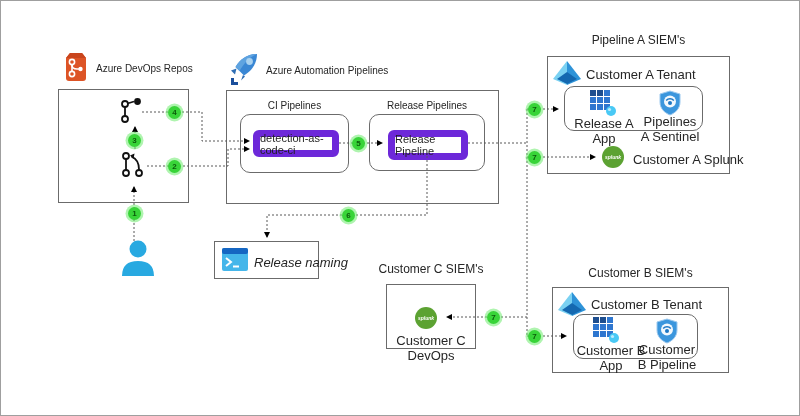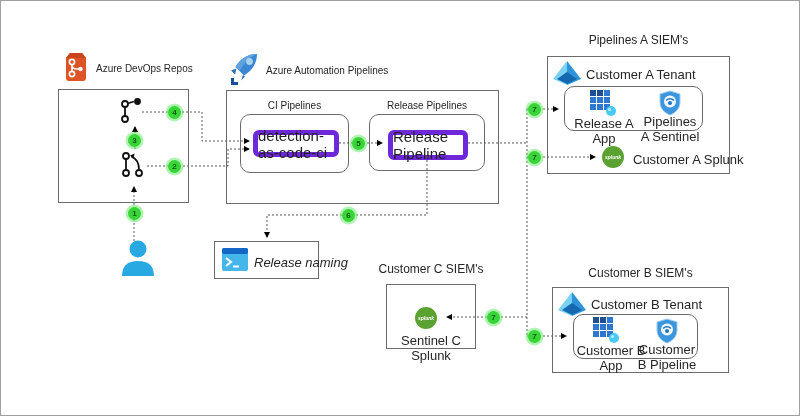--- a/index.html
+++ b/index.html
@@ -1,21 +1,21 @@
 <!DOCTYPE html>
 <html><head>
 <meta charset="utf-8">
 <style>
   html,body{margin:0;padding:0;background:#fff;font-family:"Liberation Sans","DejaVu Sans",sans-serif;}
   .canvas{position:relative;width:798px;height:414px;border:1px solid #9f9f9f;background:#fff;overflow:hidden;}
   .abs{position:absolute;}
   .box{position:absolute;border:1px solid #6b6b6b;background:#fff;box-sizing:border-box;}
   .rbox{position:absolute;border:1px solid #6b6b6b;background:#fff;box-sizing:border-box;border-radius:10px;}
-  .jbox{position:absolute;border:5px solid #6d28d9;background:#fff;box-sizing:border-box;border-radius:6px;
-        display:flex;align-items:center;justify-content:center;font-size:15px;color:#1f1f1f;}
+  .jbox{position:absolute;border:7px solid #6d28d9;background:#fff;box-sizing:border-box;border-radius:6px;
+        display:flex;align-items:center;justify-content:center;font-size:11px;color:#1f1f1f;}
   .lbl{position:absolute;font-size:10px;color:#262626;white-space:nowrap;}
   .slbl{position:absolute;font-size:13px;color:#262626;}
   .ctr{text-align:center;}
   .title{position:absolute;font-size:12px;color:#262626;text-align:center;}
   .badge{position:absolute;width:13px;height:13px;border-radius:50%;background:#38d438;
          box-shadow:0 0 0 2.5px rgba(110,235,110,.55);color:#0a5c0a;font-size:8px;font-weight:bold;
          line-height:13px;text-align:center;z-index:6;}
   .wires{position:absolute;left:0;top:0;z-index:5;pointer-events:none;}
   .wire{fill:none;stroke:#585858;stroke-width:1;stroke-dasharray:2 2;}
   .splunk{position:absolute;width:22px;height:22px;border-radius:50%;background:#5ca232;
@@ -86,21 +86,21 @@
 
   <div class="box" style="left:213px;top:240px;width:105px;height:38px;"></div>
   <svg class="abs" style="left:221px;top:247px;" width="26" height="23" viewBox="0 0 26 23">
     <rect x="0" y="0" width="26" height="23" rx="2" fill="#45b6ea"></rect>
     <rect x="0" y="0" width="26" height="6" rx="2" fill="#1566c2"></rect>
     <path d="M4 10 l5 4 l-5 4" fill="none" stroke="#fff" stroke-width="2"></path>
     <line x1="11" y1="18.5" x2="17" y2="18.5" stroke="#fff" stroke-width="2"></line>
   </svg>
   <div class="slbl" style="left:253px;top:254px;font-style:italic;text-align:right;">Release naming</div>
 
-  <div class="title" style="left:546px;top:32px;width:183px;">Pipelines A SIEM's</div>
+  <div class="title" style="left:546px;top:32px;width:183px;">Pipeline A SIEM's</div>
   <div class="box" style="left:546px;top:55px;width:183px;height:118px;"></div>
   <svg class="abs" style="left:551px;top:59px;" width="30" height="26" viewBox="0 0 30 26">
     <polygon points="15,1 1,19 15,25" fill="#7ad1f2"></polygon>
     <polygon points="15,1 29,19 15,25" fill="#2e93d8"></polygon>
     <polygon points="5,19 15,12 25,19 15,24" fill="#1468b0"></polygon>
   </svg>
   <div class="slbl" style="left:585px;top:66px;">Customer A Tenant</div>
   <div class="rbox" style="left:563px;top:85px;width:139px;height:45px;"></div>
   <svg class="abs" style="left:589px;top:89px;z-index:4;" width="27" height="27" viewBox="0 0 27 27">
     <rect x="0" y="0" width="6" height="6" fill="#1d4e8f"></rect>
@@ -157,21 +157,21 @@
     <circle cx="11" cy="13" r="2" fill="#1c77c4"></circle>
     <path d="M7.2 10.5 a5 5 0 0 1 7.6 0" fill="none" stroke="#1c77c4" stroke-width="1.5"></path>
   </svg>
   <div class="slbl ctr" style="left:634px;top:341px;width:64px;z-index:4;">Customer B Pipeline</div>
 
   <div class="title" style="left:365px;top:261px;width:130px;">Customer C SIEM's</div>
   <div class="box" style="left:385px;top:283px;width:90px;height:65px;"></div>
   <div class="splunk" style="left:414px;top:306px;">
     <span>splunk</span>
   </div>
-  <div class="slbl ctr" style="left:385px;top:332px;width:90px;">Sentinel C Splunk</div>
+  <div class="slbl ctr" style="left:385px;top:332px;width:90px;">Customer C DevOps</div>
 
   <svg class="wires" width="798" height="414" viewBox="0 0 798 414">
     <defs>
       <marker id="arrow" markerWidth="6" markerHeight="6" refX="5" refY="3" orient="auto">
         <path d="M0 0 L6 3 L0 6 Z" fill="#000"></path>
       </marker>
     </defs>
     <path class="wire" d="M133 240 V186" marker-end="url(#arrow)"></path>
     <path class="wire" d="M134 148 V126" marker-end="url(#arrow)"></path>
     <path class="wire" d="M141 111 H201 V140 H248" marker-end="url(#arrow)"></path>

